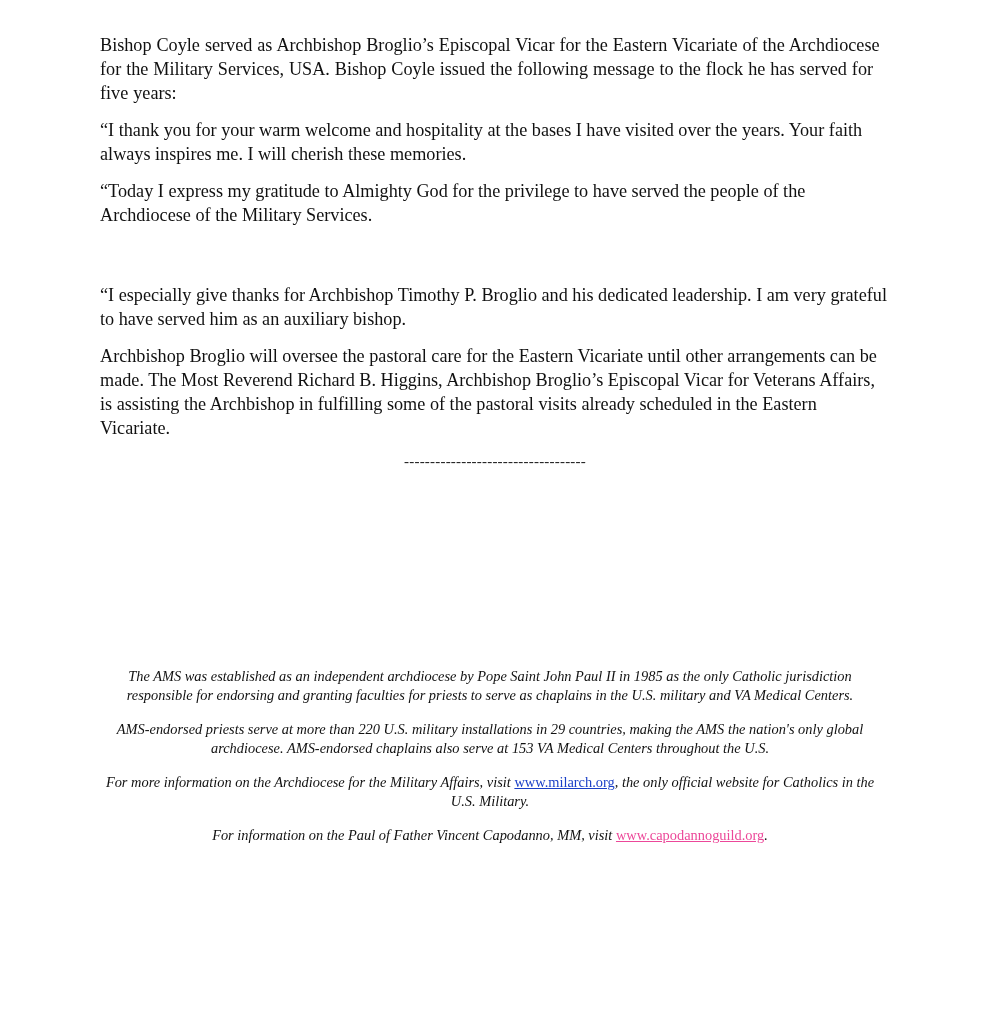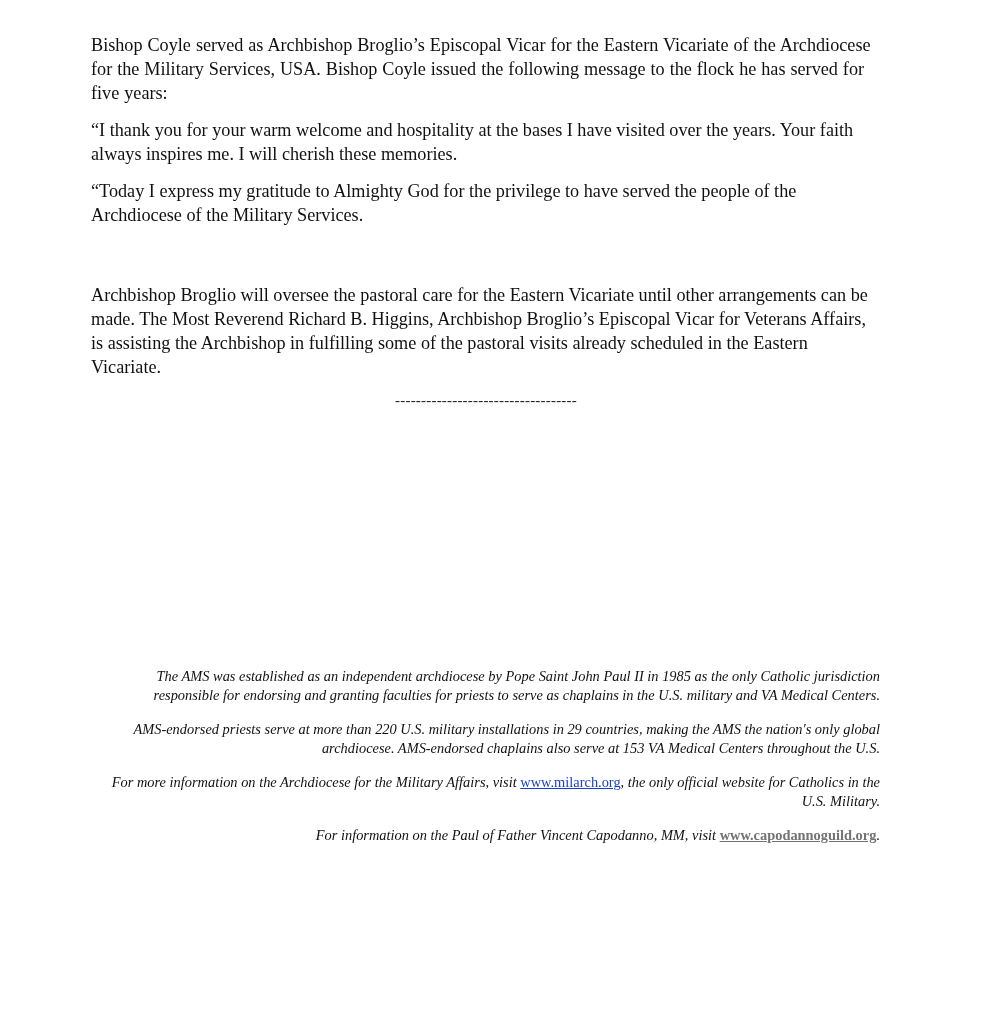--- a/index.html
+++ b/index.html
@@ -10,21 +10,21 @@
   body {
     width: 984px;
     height: 1024px;
     position: relative;
     overflow: hidden;
     font-family: "Liberation Serif", "DejaVu Serif", serif;
     color: #111111;
   }
   .page {
     position: absolute;
-    left: 91px;
+    left: 100px;
     top: 33px;
     width: 790px;
   }
   .body-p {
     font-size: 18.2px;
     line-height: 24px;
     margin: 0 0 13px 0;
   }
   .p1 { word-spacing: 0.4px; }
   .gap { height: 43px; }
@@ -33,21 +33,21 @@
     font-size: 15px;
     letter-spacing: 0.2px;
     margin: 8px 0 0 0;
     color: #222;
   }
   .footer {
     position: absolute;
     left: 100px;
     top: 667px;
     width: 780px;
-    text-align: right;
+    text-align: center;
     font-style: italic;
     font-size: 14.4px;
     line-height: 19px;
   }
   .footer p {
     margin: 0 0 15px 0;
   }
   .footer a {
     color: #1a3fc7;
     text-decoration: underline;
@@ -55,26 +55,27 @@
   }
 </style>
 </head>
 <body>
 
 <div class="page">
   <p class="body-p p1">Bishop Coyle served as Archbishop Broglio’s Episcopal Vicar for the Eastern Vicariate of the Archdiocese for the Military Services, USA. Bishop Coyle issued the following message to the flock he has served for five years:</p>
   <p class="body-p">“I thank you for your warm welcome and hospitality at the bases I have visited over the years. Your faith always inspires me. I will cherish these memories.</p>
   <p class="body-p">“Today I express my gratitude to Almighty God for the privilege to have served the people of the Archdiocese of the Military Services.</p>
   <div class="gap"></div>
+  <p class="body-p">“I especially give thanks for Archbishop Timothy P. Broglio and his dedicated leadership.  I am very grateful to have served him as an auxiliary bishop.</p>
   <p class="body-p">Archbishop Broglio will oversee the pastoral care for the Eastern Vicariate until other arrangements can be made.  The Most Reverend Richard B. Higgins, Archbishop Broglio’s Episcopal Vicar for Veterans Affairs, is assisting the Archbishop in fulfilling some of the pastoral visits already scheduled in the Eastern Vicariate.</p>
   <div class="separator">-----------------------------------</div>
 </div>
 
 <div class="footer">
   <p>The AMS was established as an independent archdiocese by Pope Saint John Paul II in 1985 as the only Catholic jurisdiction responsible for endorsing and granting faculties for priests to serve as chaplains in the U.S. military and VA Medical Centers.</p>
   <p>AMS-endorsed priests serve at more than 220 U.S. military installations in 29 countries, making the AMS the nation's only global archdiocese. AMS-endorsed chaplains also serve at 153 VA Medical Centers throughout the U.S.</p>
   <p>
     <span>For more information on the Archdiocese for the Military Affairs, visit </span><a style="color: rgb(26, 63, 199);">www.milarch.org</a><span>, the only official website for Catholics in the U.S. Military.</span>
   </p>
   <p>
-    <span>For information on the Paul of Father Vincent Capodanno, MM, visit </span><a style="color: #737373; font-weight: bold;">www.capodannoguild.org</a><span>.</span>
+    <span>For information on the Paul of Father Vincent Capodanno, MM, visit </span><a style="color: #ec4899;">www.capodannoguild.org</a><span>.</span>
   </p>
 </div>
 
 </body></html>

